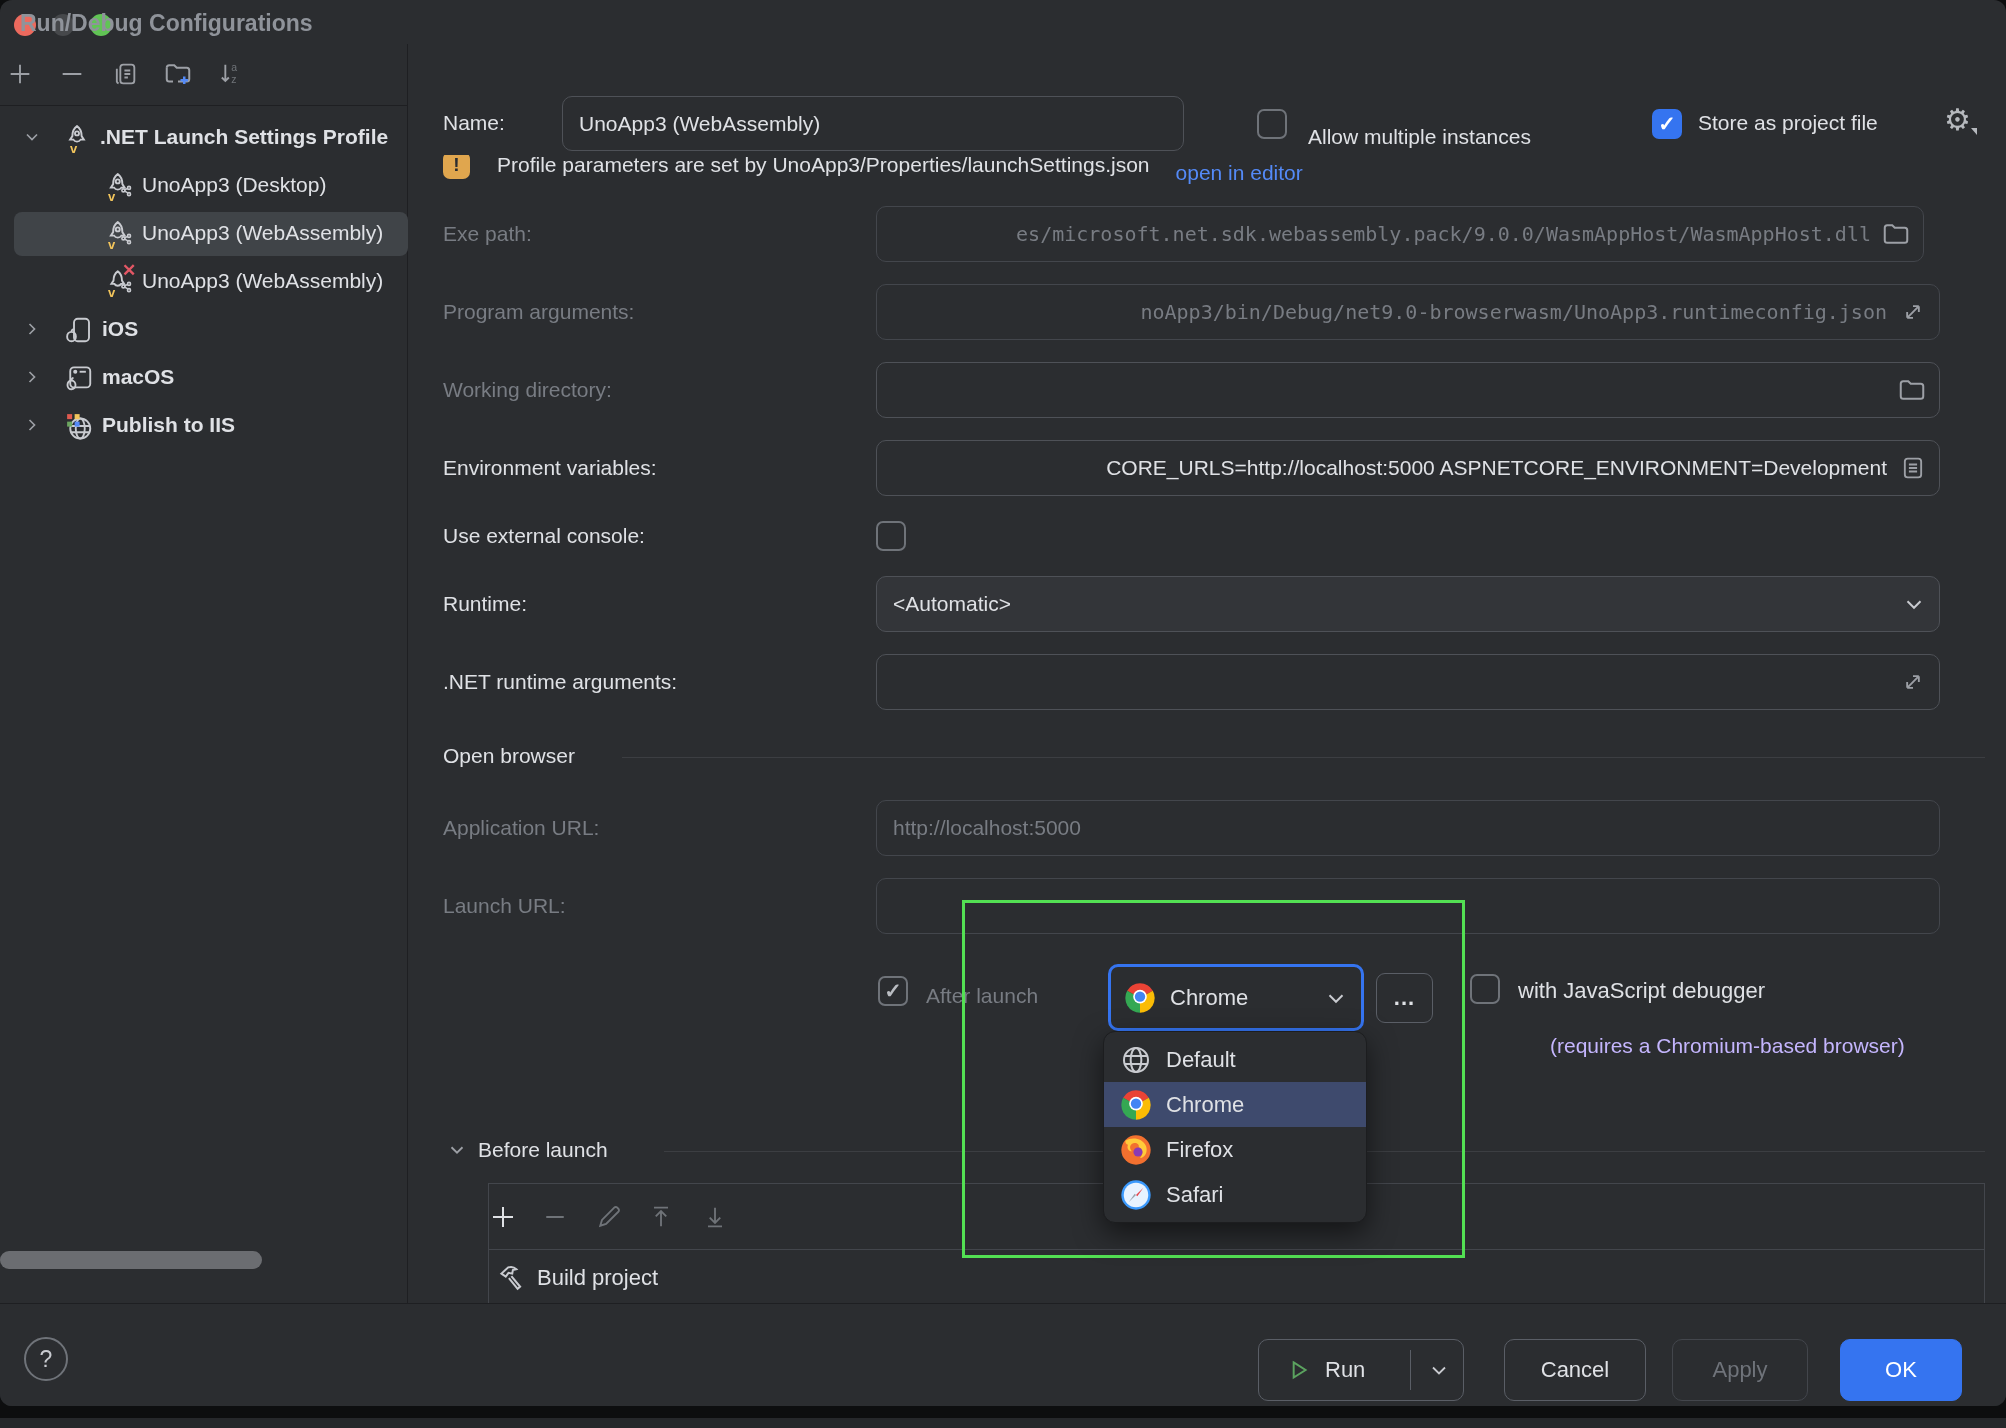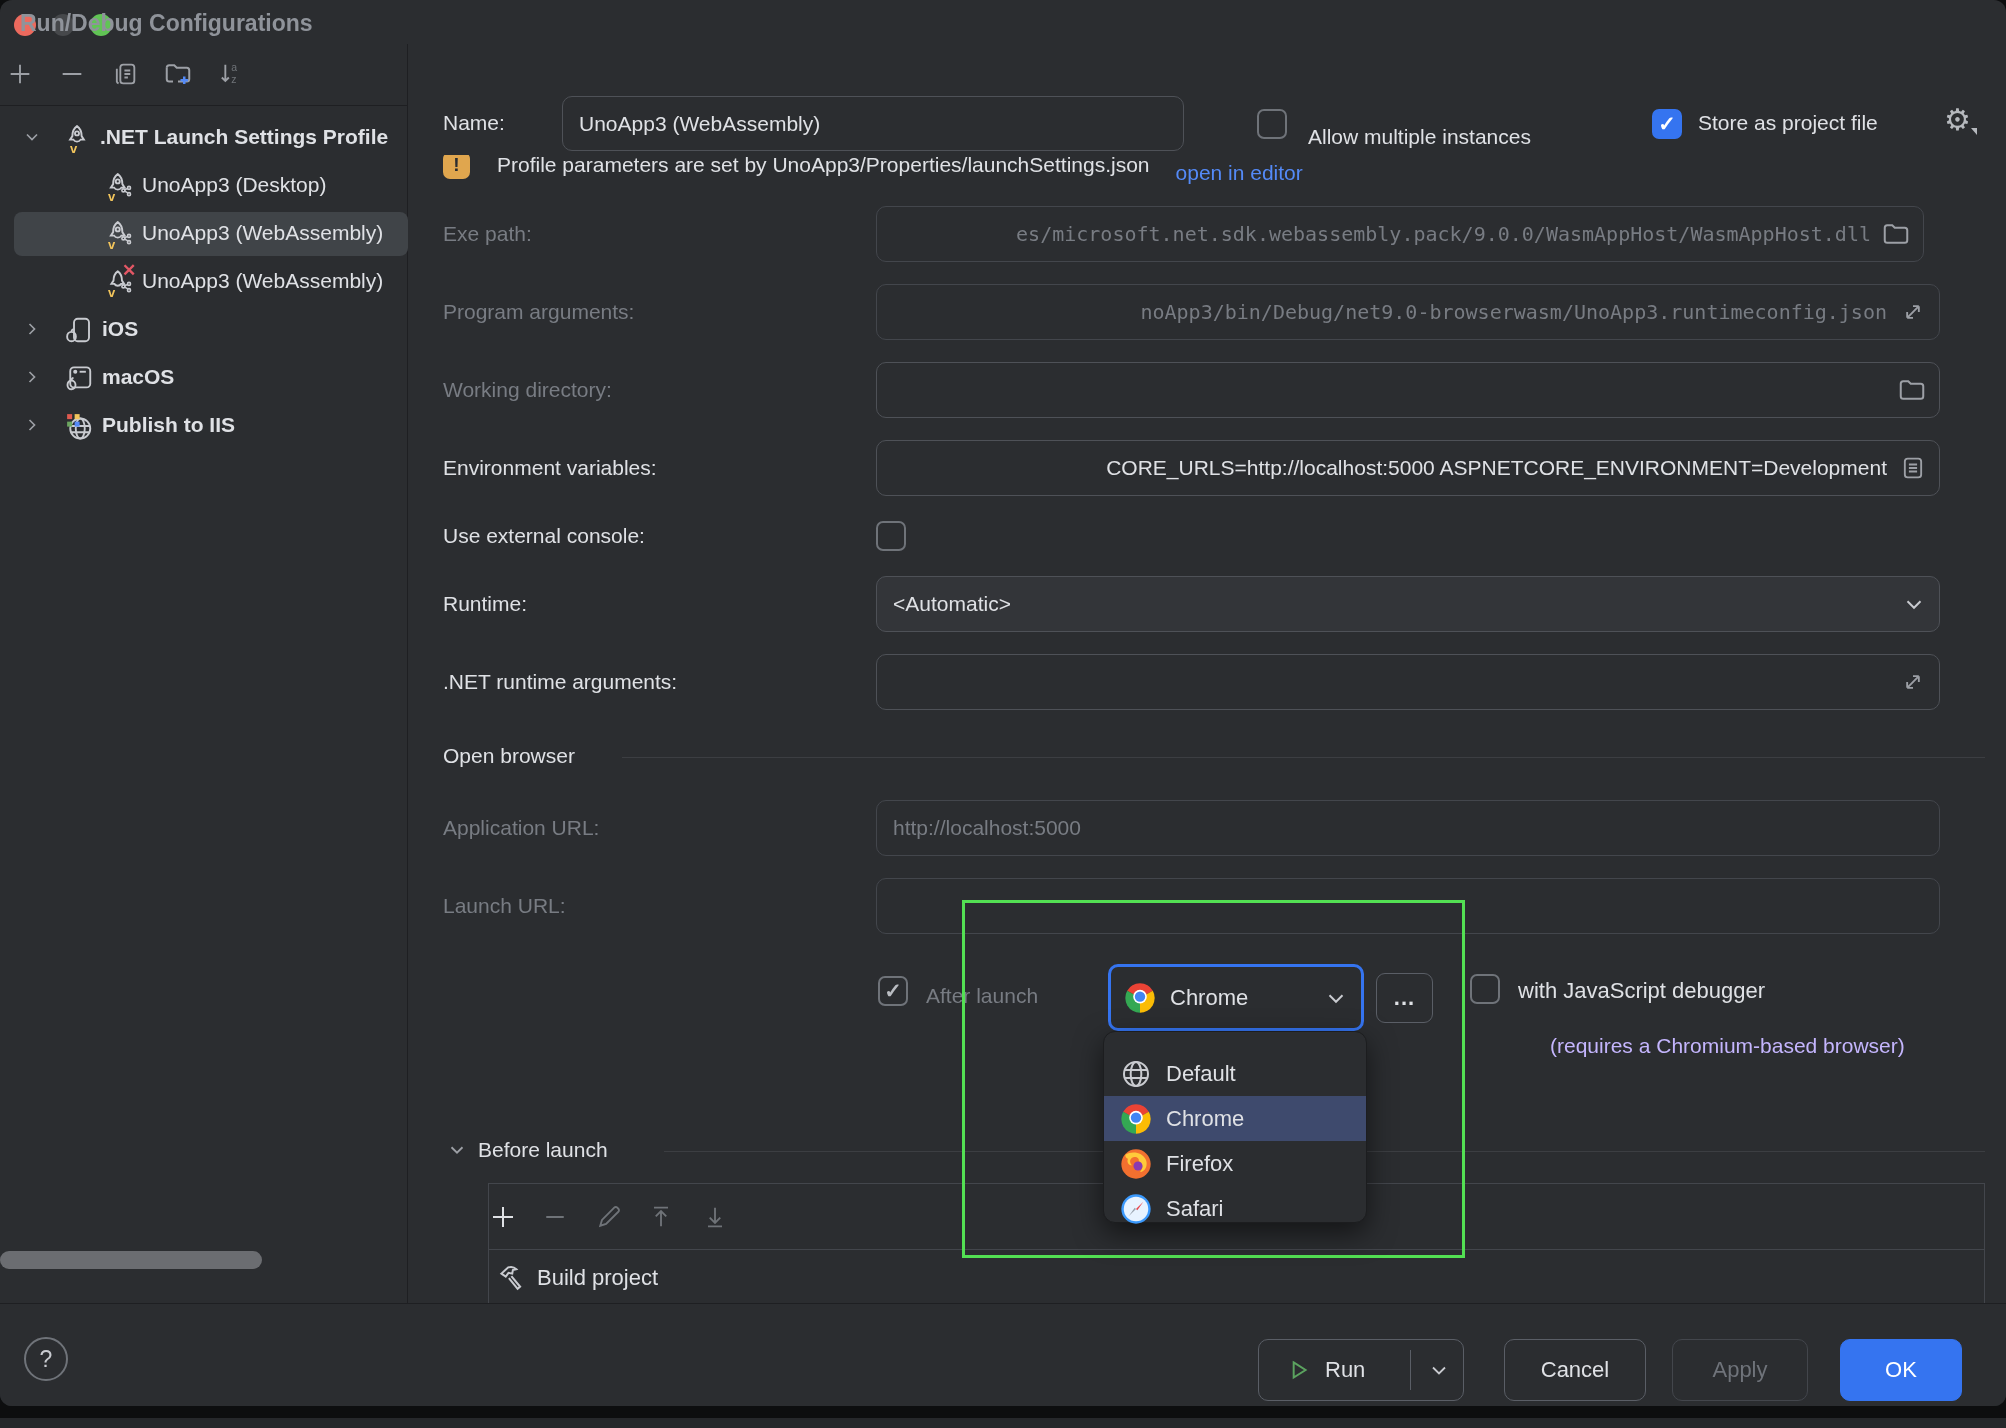--- a/index.html
+++ b/index.html
@@ -72,21 +72,21 @@
              border:3px solid #3574f0; border-radius:10px; background:#2b2d30;
              display:flex; align-items:center; }
   .bselect .blabel { margin-left:14px; font-size:22px; }
   .more-btn { position:absolute; left:1376px; top:973px; width:57px; height:50px;
               border:1px solid #5a5e66; border-radius:9px; display:flex; align-items:center;
               justify-content:center; font-size:22px; font-weight:bold; color:#dfe1e5; letter-spacing:1px;}
   .note { position:absolute; font-size:21px; color:#c4b5fd;margin-left:32px; }
 
   .popup { position:absolute; left:1103px; top:1031px; width:264px; height:192px;
            background:#2b2d30; border:1px solid #1c1d1f; border-radius:12px; z-index:60;
-           box-shadow:0 10px 28px rgba(0,0,0,.55); padding-top:19px; }
+           box-shadow:0 10px 28px rgba(0,0,0,.55); padding-top:5px; }
   .pitem { position:relative; height:45px; display:flex; align-items:center; padding-left:16px; }
   .pitem.selected { background:#3e4a6d; }
   .pitem .plabel { margin-left:14px; font-size:22px; }
 
   .green-rect { position:absolute; left:962px; top:900px; width:503px; height:358px;
                 border:3px solid #53e053; z-index:50; }
 
   
   .bl-panel { position:absolute; left:488px; top:1183px; width:1497px; height:121px;
               border:1px solid #43464c; border-bottom:none; }

